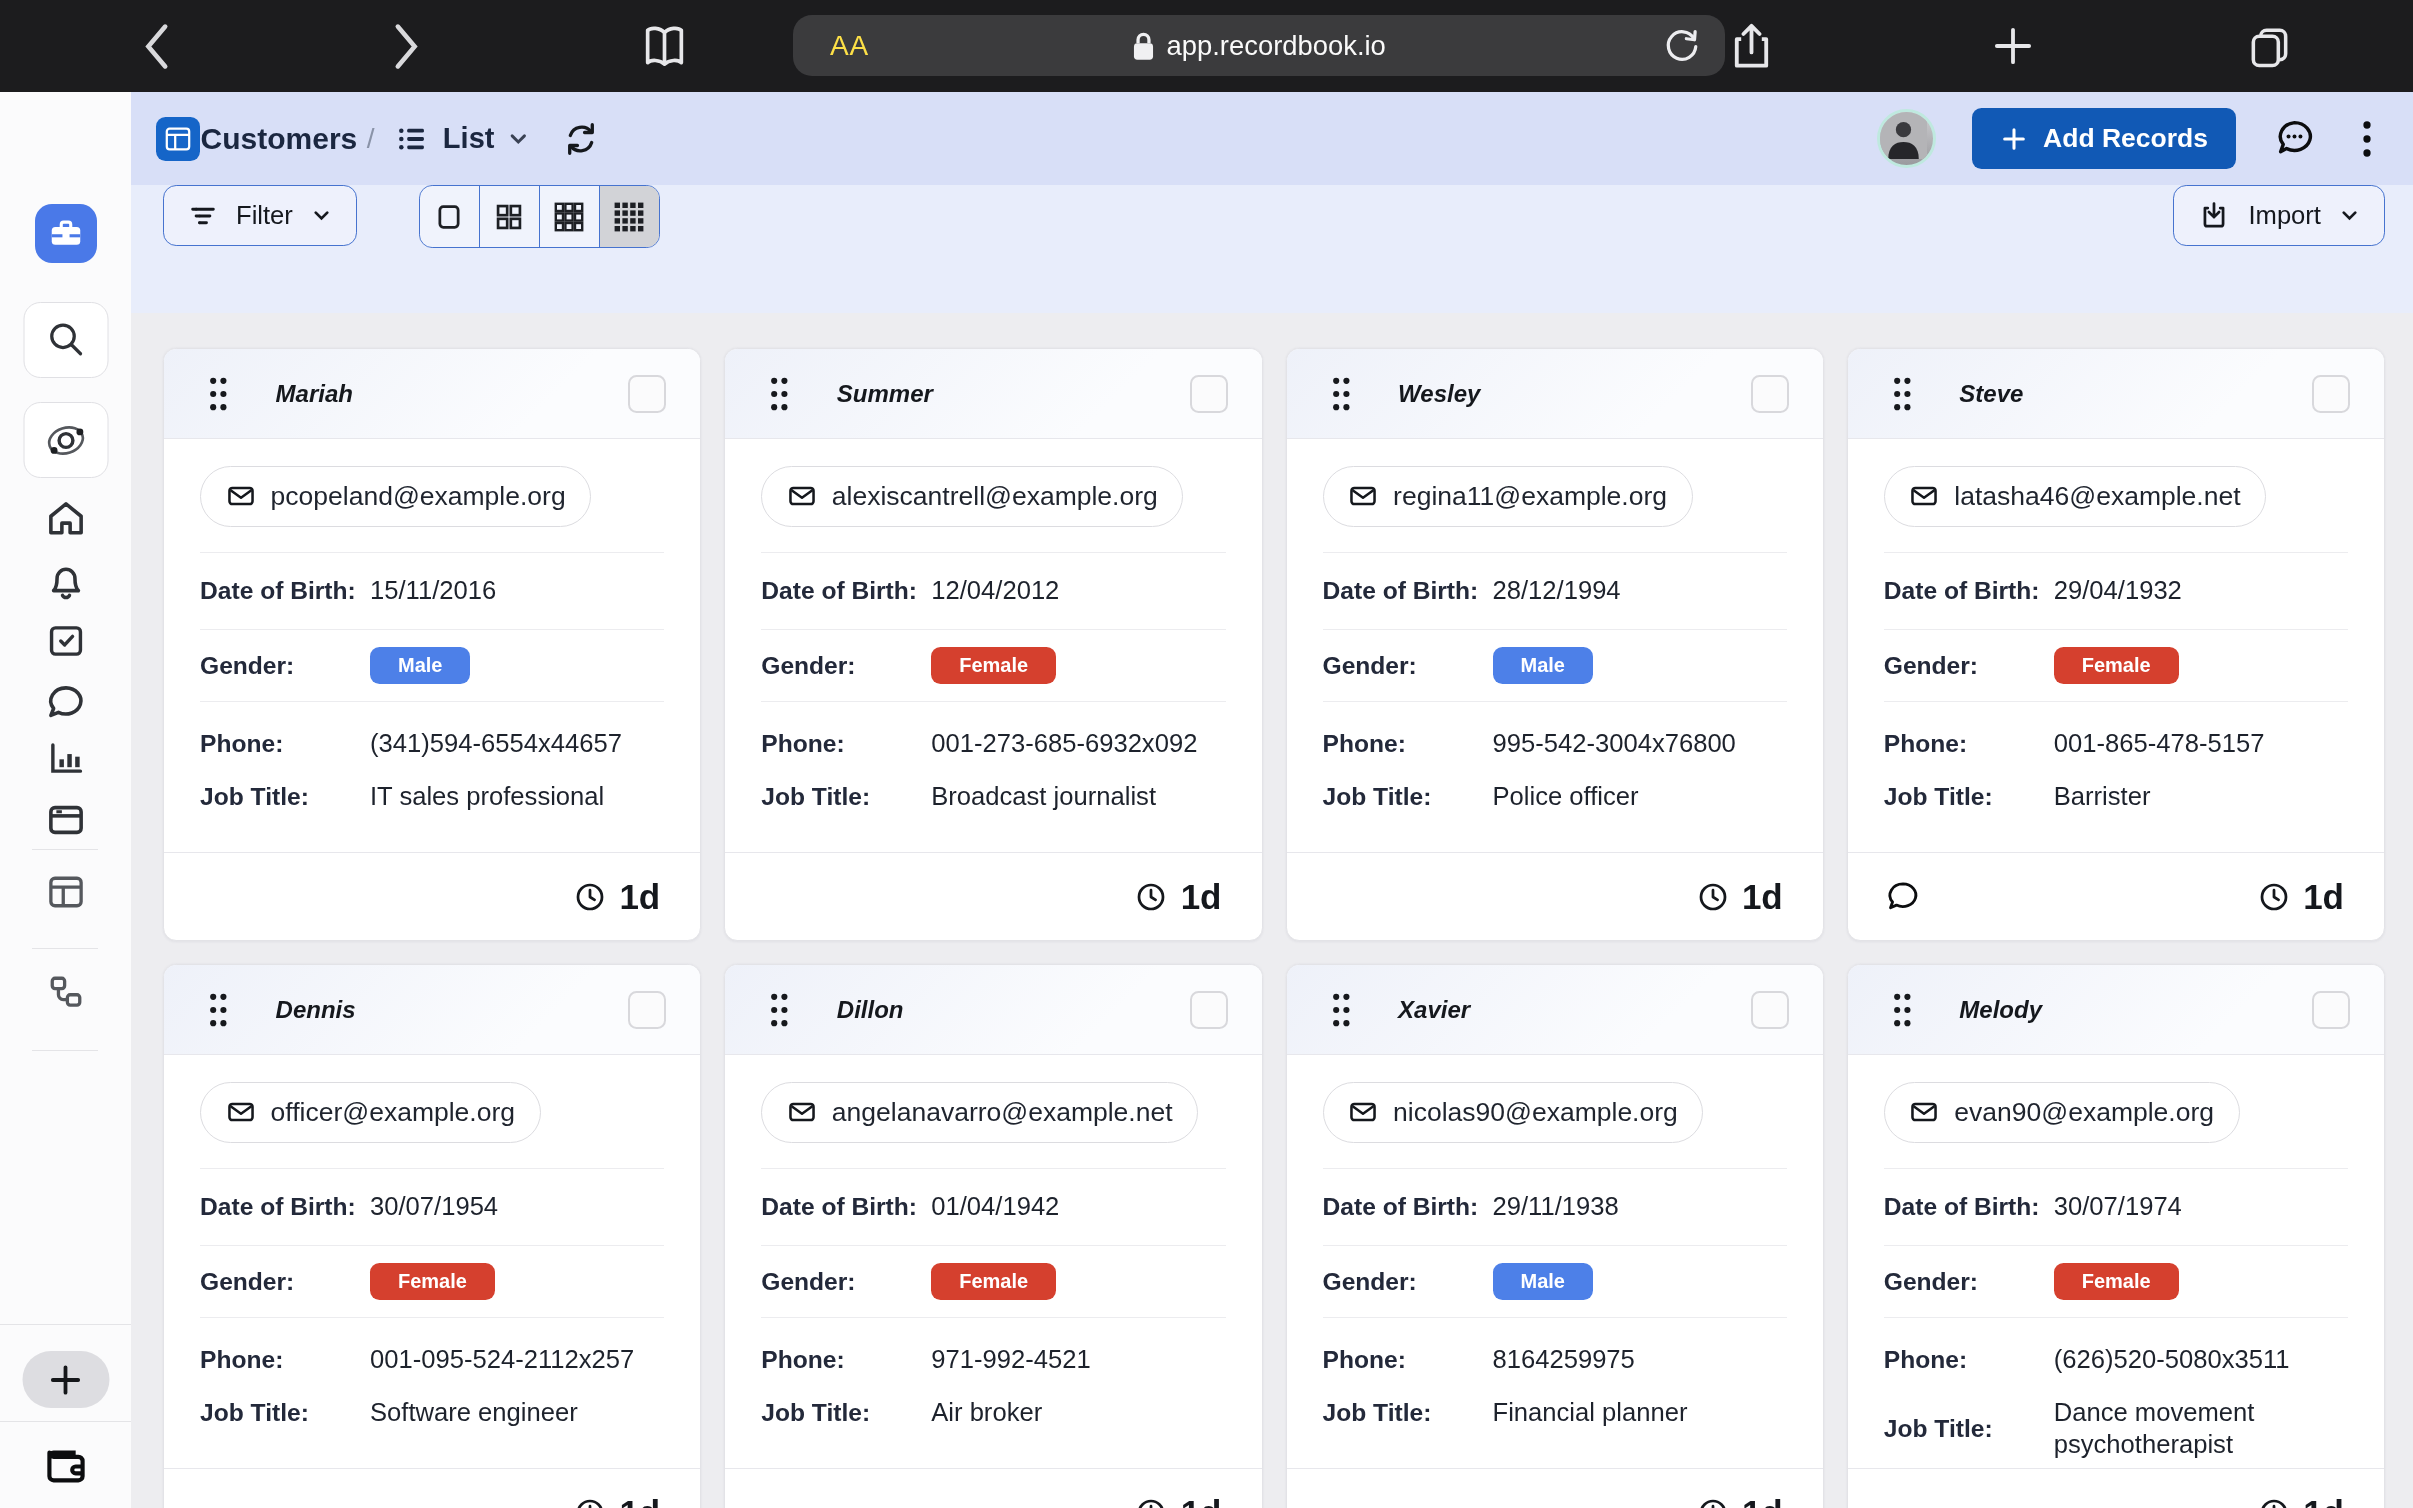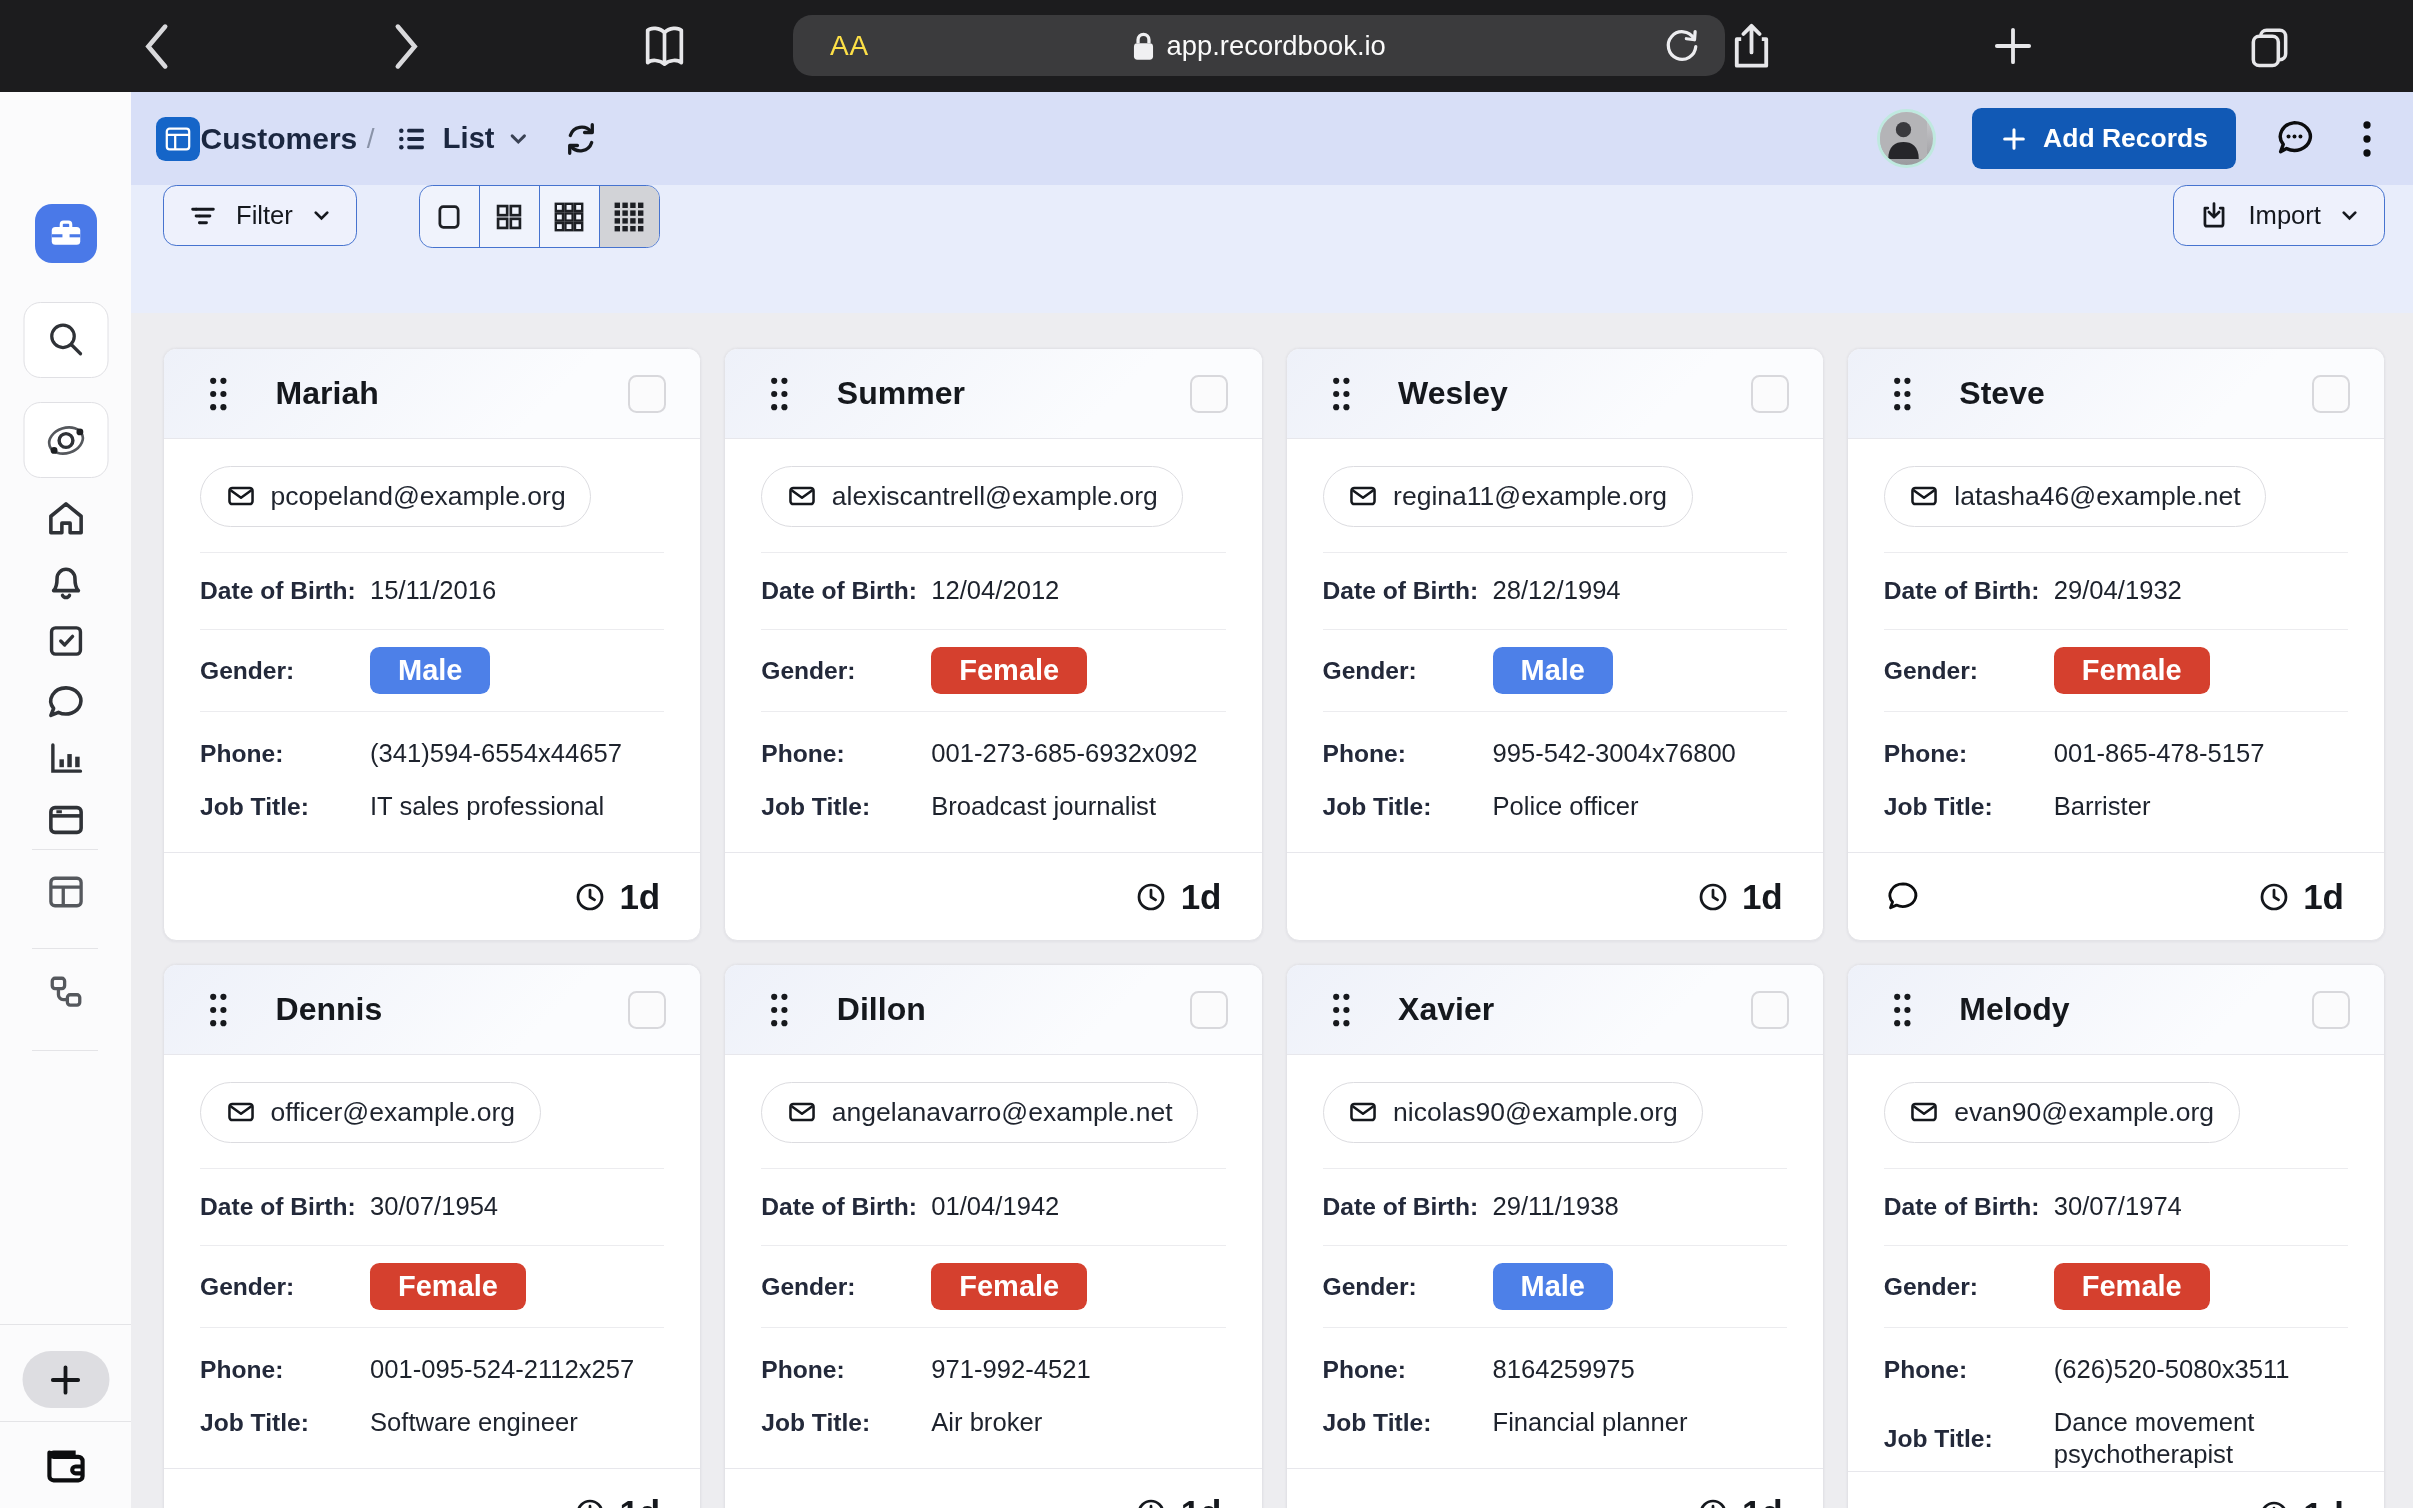--- a/index.html
+++ b/index.html
@@ -53,35 +53,35 @@
   #search-box input::placeholder{color:#9aa0ab;}
 
   
   #cards{position:absolute;left:131px;right:0;top:313px;bottom:0;background:#ededf0;
          padding:35px 28px 0 32px;display:grid;grid-template-columns:repeat(4,1fr);gap:23px;align-content:start;}
   .card{background:#fff;border:1.4px solid #e3e3e7;border-radius:13.2px;height:591px;display:flex;flex-direction:column;
         box-shadow:0 0.9px 2.8px rgba(30,35,60,.06);overflow:hidden;}
   .card header{height:89px;flex:0 0 89px;display:flex;align-items:center;border-bottom:1.4px solid #e7e7ec;
                background:linear-gradient(135deg,#eef1f9 0%,#fbfcfe 70%);}
   .drag{margin-left:42px;cursor:grab;}
-  .cname{font-size:32px;font-weight:700;color:#15181d;margin-left:45px;}
+  .cname{font-size:24px;font-weight:700;color:#15181d;margin-left:45px;font-style:italic;}
   .ckbox{margin-left:auto;margin-right:34px;width:34px;height:34px;border:2.8px solid #d8d8dc;border-radius:8.5px;background:#fbfbfc;cursor:pointer;}
   .card .body{flex:1;padding:26.5px 36px 0 36px;}
   .pill{display:inline-flex;align-items:center;gap:15px;border:1.4px solid #dcdce0;border-radius:945px;
         padding:0 24.6px;height:59px;max-width:100%;cursor:pointer;background:#fff;}
   .pill span{font-size:26.5px;color:#1f242e;white-space:nowrap;}
   .hr{border-top:1.4px solid #ececef;margin:25.6px 0 0 0;}
   .row{display:grid;grid-template-columns:170px 1fr;align-items:center;}
   .row .lbl{font-size:24.6px;font-weight:700;color:#23293a;}
   .row .val{font-size:25.6px;color:#1d222c;line-height:1.25;}
   .row.dob{padding:22px 0;}
   .row.gen{padding:17px 0;}
   .row.kv1{padding-top:25.6px;}
   .row.kv2{padding-top:21px;}
-  .badge{display:inline-block;justify-self:start;color:#fff;font-size:29px;font-weight:600;
+  .badge{display:inline-block;justify-self:start;color:#fff;font-size:20px;font-weight:600;
          padding:7px 28px;border-radius:9.5px;}
   .card footer{flex:0 0 87px;margin-top:auto;border-top:1.4px solid #e7e7ec;display:flex;align-items:center;position:relative;}
   .age{display:flex;align-items:center;gap:13.2px;margin-left:auto;margin-right:40px;font-size:35px;font-weight:600;color:#15181d;}
   .cmt{position:absolute;left:36px;display:none;}
   .card.has-cmt .cmt{display:block;}
 </style>
 </head>
 <body>
 <div id="screen">
 

